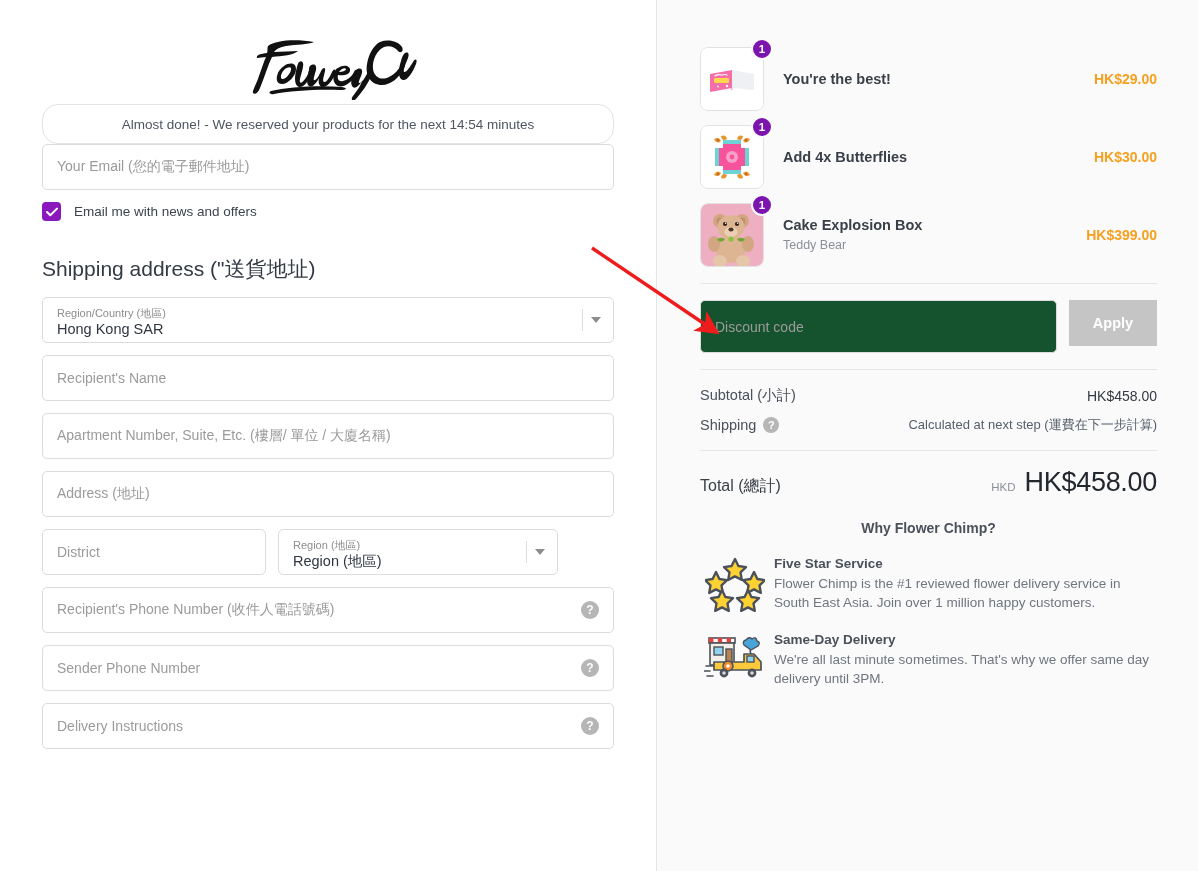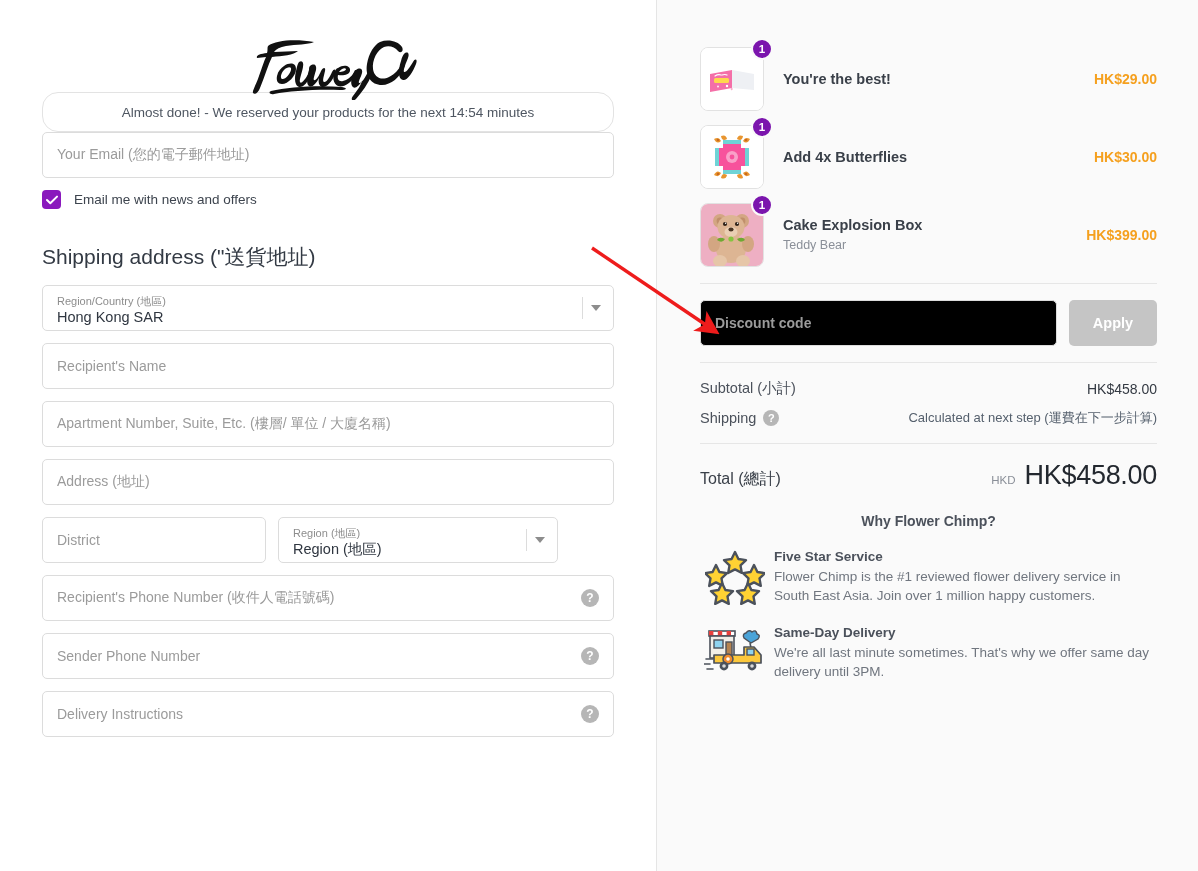--- a/index.html
+++ b/index.html
@@ -18,20 +18,21 @@
     border-right: 1px solid #e5e5e5;
     position: relative;
     overflow: hidden;
   }
   .left-inner { width: 572px; margin: 0 auto; padding-top: 0; }
 
   #brand-logo { text-align: center; padding-top: 38px; height: 92px; }
   #brand-logo svg { display: block; margin: 0 auto; }
 
   #reserve-banner {
+    margin-top: 12px;
     height: 40px;
     border: 1px solid #e3e3e3;
     border-radius: 16px;
     display: flex; align-items: center; justify-content: center;
     font-size: 13.5px; color: #4e5661;
   }
 
   .section-head {
     display: flex; align-items: baseline; justify-content: space-between;
     margin-top: 34px; margin-bottom: 14px;
@@ -124,29 +125,29 @@
   }
   .item-text { flex: 1; padding-left: 19px; }
   .item-title { font-size: 14.5px; font-weight: bold; color: #3a4049; line-height: 19px; }
   .item-variant { font-size: 12.5px; color: #8a8f98; line-height: 18px; margin-top: 1px; }
   .item-price { font-size: 14px; font-weight: bold; color: #f5a01e; white-space: nowrap; }
 
   .hr { height: 1px; background: #e6e6e6; margin: 16px 0; }
 
   .discount-row { display: flex; gap: 12px; align-items: stretch; margin-top: 4px; }
   .discount-input {
-    flex: 1; height: 46px;
-    border: 1px solid #dcdcdc; border-radius: 5px; background: #000000;
+    flex: 1; height: 53px;
+    border: 1px solid #dcdcdc; border-radius: 5px; background: #14532d;
     display: flex; align-items: center; padding: 0 14px;
-    font-size: 14px; color: #9b9b9b; font-weight: bold;
+    font-size: 14px; color: #9b9b9b;
   }
   .apply-btn {
     width: 88px; height: 46px;
     background: #c5c5c5; color: #fff;
-    border: none; border-radius: 5px;
+    border: none; border-radius: 0;
     font-size: 14.5px; font-weight: bold;
     font-family: "Liberation Sans", sans-serif;
     cursor: default;
   }
 
   .totals { margin-top: 16px; }
   .total-row { display: flex; justify-content: space-between; align-items: center; margin-bottom: 11px; }
   .tl { font-size: 14.5px; color: #4b515b; display: flex; align-items: center; gap: 7px; }
   .tr { font-size: 14px; color: #343a43; }
   .tr.muted { color: #55606d; font-size: 13px; }

